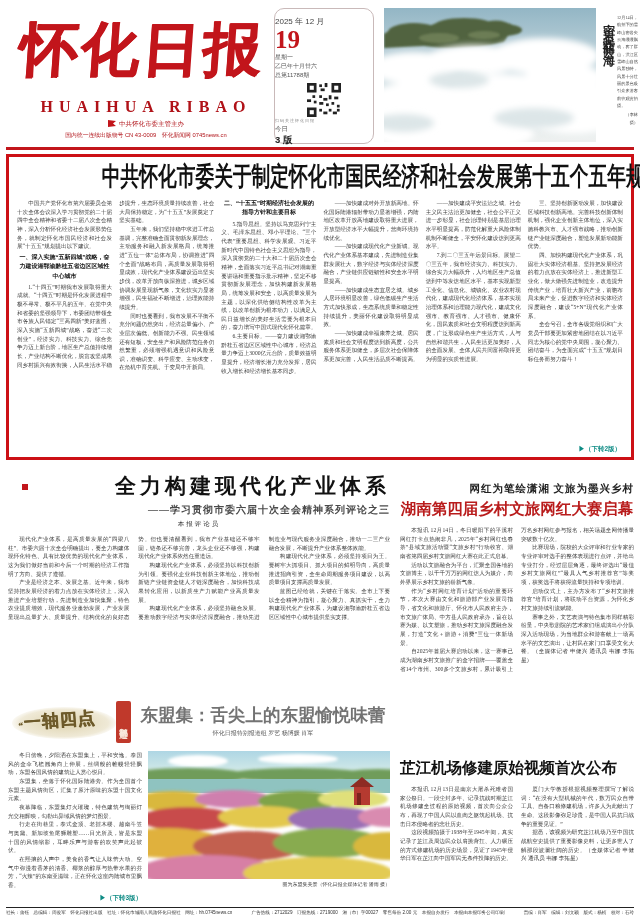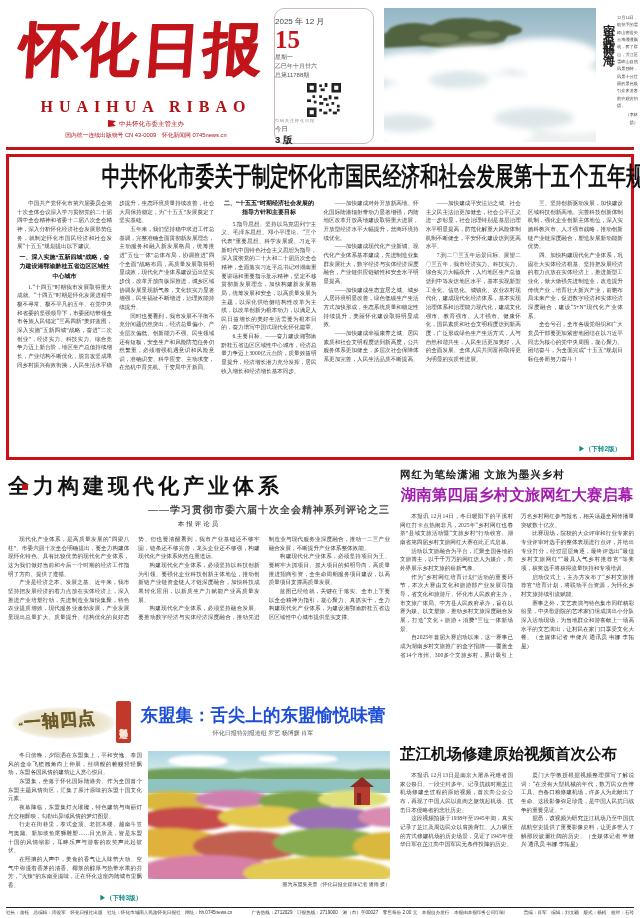--- a/index.html
+++ b/index.html
@@ -42,42 +42,42 @@
   .art-body{font-size:5.6px;line-height:1.55;color:#3a3a3a;text-align:justify;}
   .art-body p{margin:0;text-indent:2em;}
   .art-body h4{margin:2px 0;font-size:6px;text-align:center;color:#111;text-indent:0;}
   .lead-body{margin-top:7px;height:232px;column-count:6;column-gap:7px;overflow:hidden;}
   .jump{position:absolute;right:10px;bottom:3px;font-size:6.5px;font-weight:700;color:#0d8b84;
         font-family:"Liberation Sans",sans-serif;}
   
   .col-left{position:absolute;left:8px;top:468px;width:382px;}
   .col-right{position:absolute;left:400px;top:468px;width:234px;}
   .bullet{position:absolute;left:14px;top:12px;width:6px;height:6px;background:#c2151b;}
-  .com-h1{text-align:left;font-size:21px;font-weight:900;color:#111;letter-spacing:4px;margin-top:4px;}
+  .com-h1{text-align:right;font-size:21px;font-weight:900;color:#111;letter-spacing:4px;margin-top:4px;}
   .com-h2{text-align:right;font-size:10px;font-weight:700;color:#4a4a4a;letter-spacing:1px;margin-top:3px;}
   .com-by{text-align:center;font-size:6.5px;color:#333;margin-top:3px;letter-spacing:2px;}
   .com-body{margin-top:6px;height:150px;column-count:3;column-gap:9px;overflow:hidden;}
-  .kicker{text-align:left;font-size:10.5px;font-weight:700;color:#222;letter-spacing:1px;}
-  .con-h1{text-align:center;font-size:15.5px;font-weight:900;color:#a21caf;margin-top:3px;}
+  .kicker{text-align:right;font-size:10.5px;font-weight:700;color:#222;letter-spacing:1px;margin-top:14px;}
+  .con-h1{text-align:center;font-size:15.5px;font-weight:900;color:#b91c1c;margin-top:3px;}
   .con-body{margin-top:6px;height:214px;column-count:2;column-gap:8px;overflow:hidden;}
   
   .asean{position:relative;margin-top:16px;}
   .asean-head{position:relative;height:46px;}
   .cl-logo{position:absolute;left:4px;top:0px;width:128px;height:44px;}
   .cl-flourish{position:absolute;left:0;top:6px;width:104px;height:32px;border-radius:50%;
         background:radial-gradient(ellipse at center,#ded3ae 0%,#efe9d6 60%,rgba(255,255,255,0) 75%);}
   .cl-text{position:absolute;left:6px;top:8px;font-size:17px;font-weight:900;color:#6d5a2a;
         transform:rotate(-4deg);letter-spacing:1px;text-shadow:0.6px 0 #6d5a2a;}
   .cl-quote{color:#6d5a2a;font-size:9px;}
   .seal{position:absolute;left:104px;top:0px;width:15px;height:42px;background:#c0392b;border-radius:2px;
         display:flex;align-items:center;justify-content:center;}
   .seal span{writing-mode:vertical-rl;text-orientation:upright;color:#f8e9dd;font-size:8.5px;
         line-height:15px;letter-spacing:1px;font-weight:700;}
   .as-h1{position:absolute;left:128px;top:2px;width:254px;text-align:center;font-size:17.5px;
-         font-weight:900;color:#1d4ed8;}
+         font-weight:900;color:#737373;}
   .as-by{position:absolute;left:128px;top:28px;width:254px;text-align:center;font-size:6px;color:#555;}
   .asean-flex{display:flex;margin-top:4px;}
   .as-text{width:134px;height:152px;overflow:hidden;position:relative;}
   .as-jump{text-align:right;font-size:6.5px;font-weight:700;color:#0d8b84;margin-top:3px;
            font-family:"Liberation Sans",sans-serif;}
   .as-photo{width:242px;height:128px;margin-left:6px;overflow:hidden;}
   .as-cap{width:242px;margin-left:6px;text-align:right;font-size:5px;color:#444;margin-top:2px;}
   
   .airport{margin-top:18px;}
   .air-h1{font-size:15.5px;font-weight:900;color:#111;}
@@ -97,21 +97,21 @@
     <div class="latin">HUAIHUA  RIBAO</div>
     <div class="m-org">
       <svg width="9" height="7" viewBox="0 0 9 7">
           <path d="M0,0 L8,1 L5,3.5 L8,6 L0,7 Z" fill="#c2151b"></path>
         </svg><span>中共怀化市委主管主办</span>
     </div>
     <div class="m-issn">国内统一连续出版物号 CN 43-0009　怀化新闻网 0745news.cn</div>
 
     <div class="datebox">
       <div class="db-ym">2025 年 12 月</div>
-      <div class="db-day">15</div>
+      <div class="db-day">19</div>
       <div class="db-small">星期一</div>
       <div class="db-small">乙巳年十月廿六</div>
       <div class="db-small">总第11788期</div>
       <div class="db-qr">
         <svg width="34" height="34" viewBox="0 0 25 25">
           <rect width="25" height="25" fill="#fff"></rect>
           <g fill="#222">
             <rect x="0" y="0" width="7" height="7"></rect>
               <rect x="18" y="0" width="7" height="7"></rect>
               <rect x="0" y="18" width="7" height="7"></rect>

